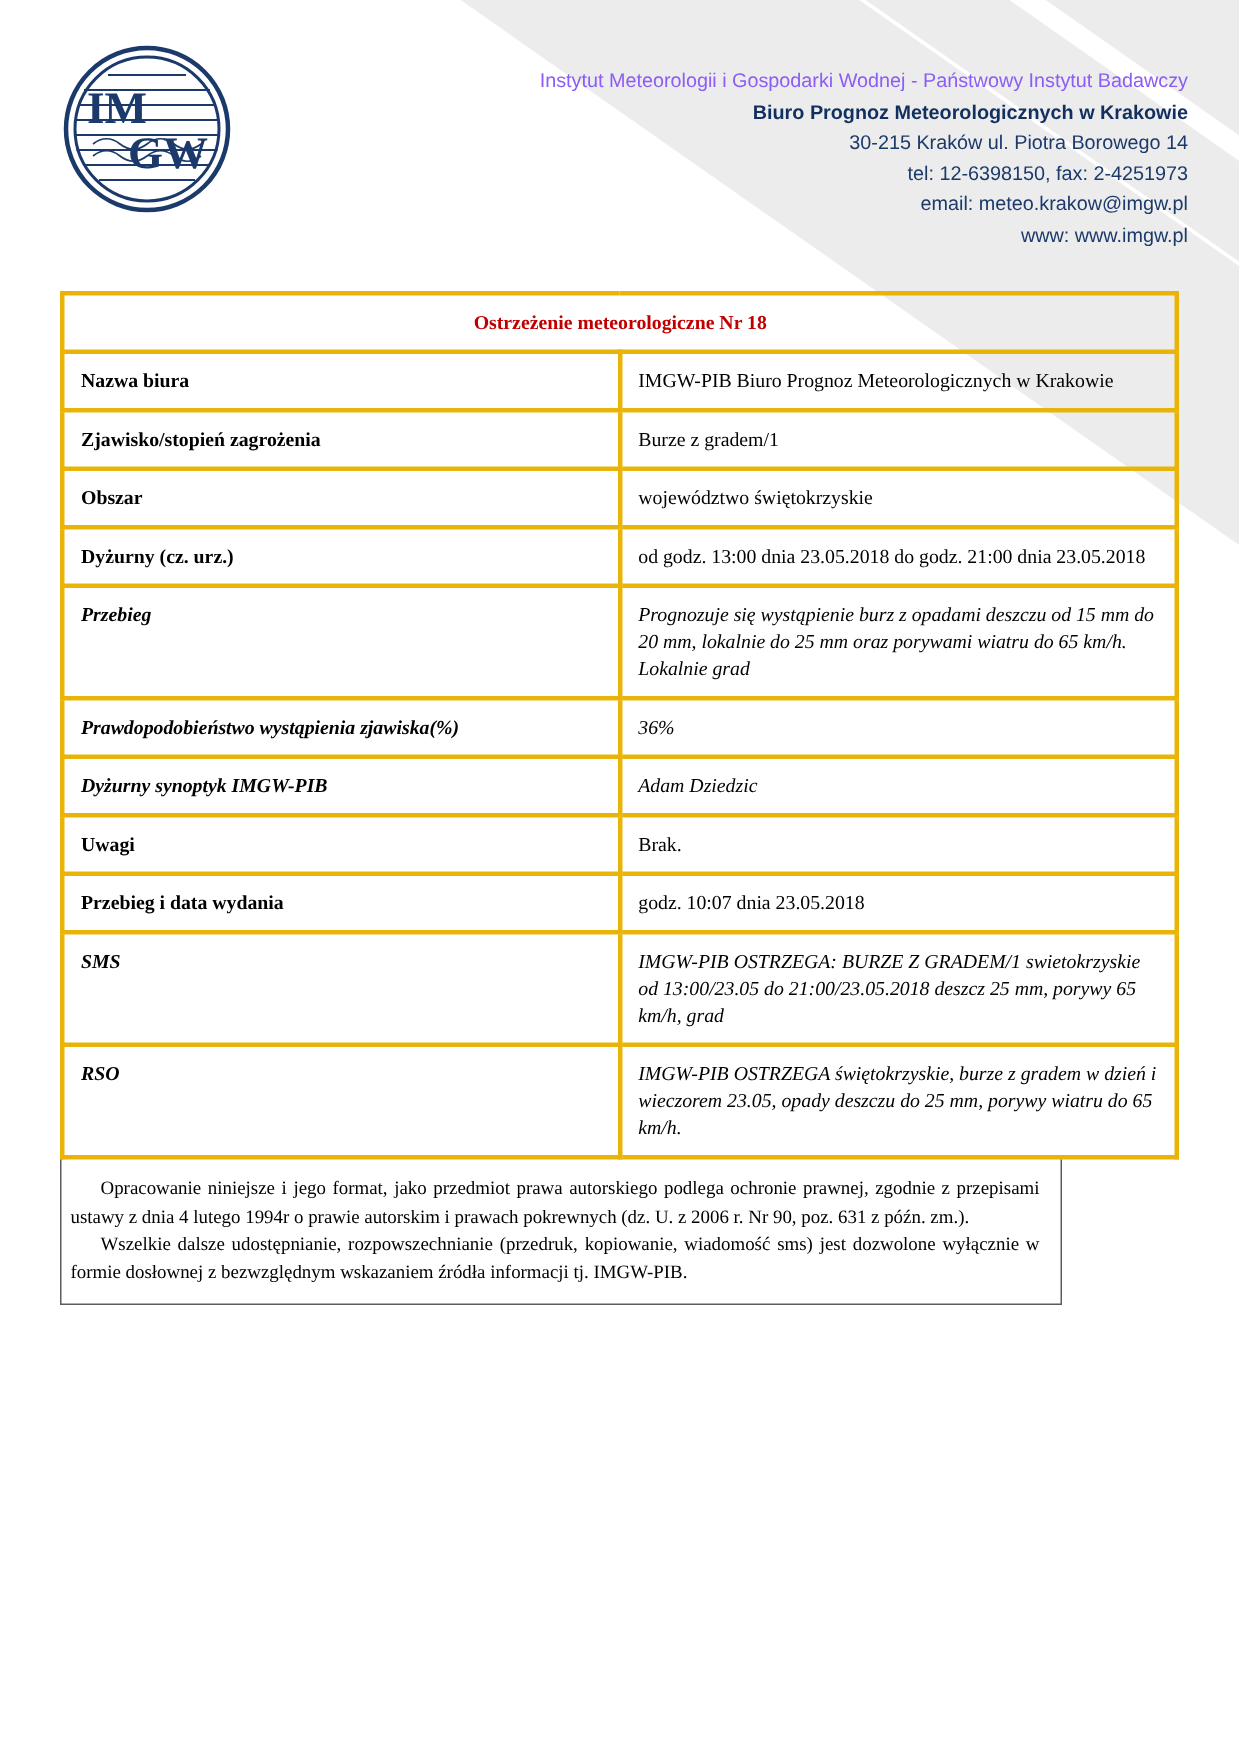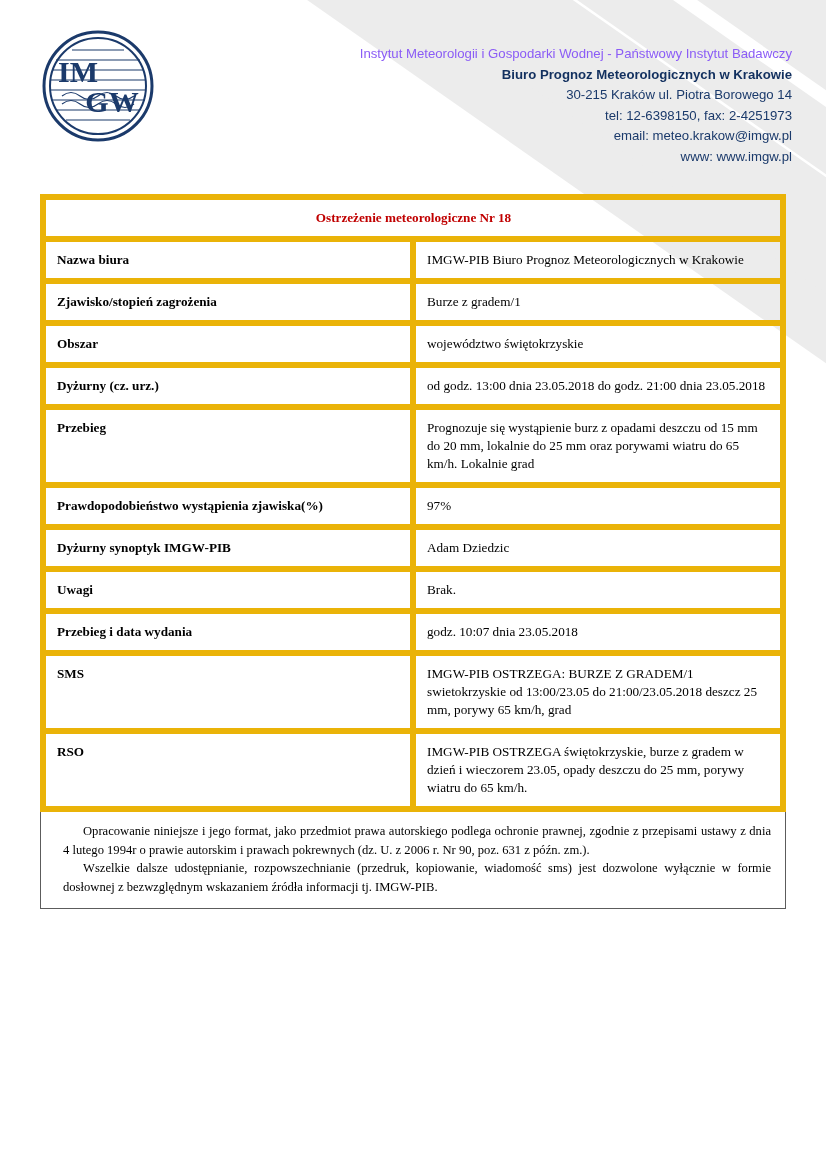--- a/index.html
+++ b/index.html
@@ -76,21 +76,21 @@
     position: relative;
     z-index: 2;
     margin: 44px 40px 0 40px;
   }
   table.warning {
     width: 746px;
     border-collapse: collapse;
     table-layout: fixed;
   }
   table.warning td {
-    border: 6px solid #eab308;
+    border: 3px solid #eab308;
     padding: 9px 10px 9px 11px;
     vertical-align: top;
     font-size: 13.2px;
     line-height: 18px;
   }
   td.title-cell {
     text-align: center;
     font-weight: bold;
     color: #c00000;
     font-size: 14.5px;
@@ -99,28 +99,28 @@
   td.label {
     width: 202px;
     font-weight: bold;
     font-size: 13px;
     line-height: 18px;
     padding-left: 10px;
   }
   td.value {
     font-size: 13.2px;
   }
-  td.tall { padding-top: 14px; padding-bottom: 14px; }
+  td.tall { padding-top: 14px; padding-bottom: 14px; font-style: italic; }
 
   .footnote {
-    width: 746px;
+    width: 668px;
     box-sizing: border-box;
     border: 1px solid #5c5c5c;
     border-top: none;
-    padding: 10px 14px 12px 22px;
+    padding: 10px 14px 12px 6px;
     font-size: 12.6px;
     line-height: 18.5px;
     text-align: justify;
   }
   .footnote p { margin: 0; text-indent: 20px; }
 </style>
 </head>
 <body>
 
 <div class="watermark">
@@ -187,21 +187,21 @@
       <tr>
         <td class="label">Dyżurny (cz. urz.)</td>
         <td class="value">od godz. 13:00 dnia 23.05.2018 do godz. 21:00 dnia 23.05.2018</td>
       </tr>
       <tr>
         <td class="label tall">Przebieg</td>
         <td class="value tall">Prognozuje się wystąpienie burz z opadami deszczu od 15 mm do 20 mm, lokalnie do 25 mm oraz porywami wiatru do 65 km/h. Lokalnie grad</td>
       </tr>
       <tr>
         <td class="label tall">Prawdopodobieństwo wystąpienia zjawiska(%)</td>
-        <td class="value tall">97%</td>
+        <td class="value tall">36%</td>
       </tr>
       <tr>
         <td class="label tall">Dyżurny synoptyk IMGW-PIB</td>
         <td class="value tall">Adam Dziedzic</td>
       </tr>
       <tr>
         <td class="label">Uwagi</td>
         <td class="value">Brak.</td>
       </tr>
       <tr>

